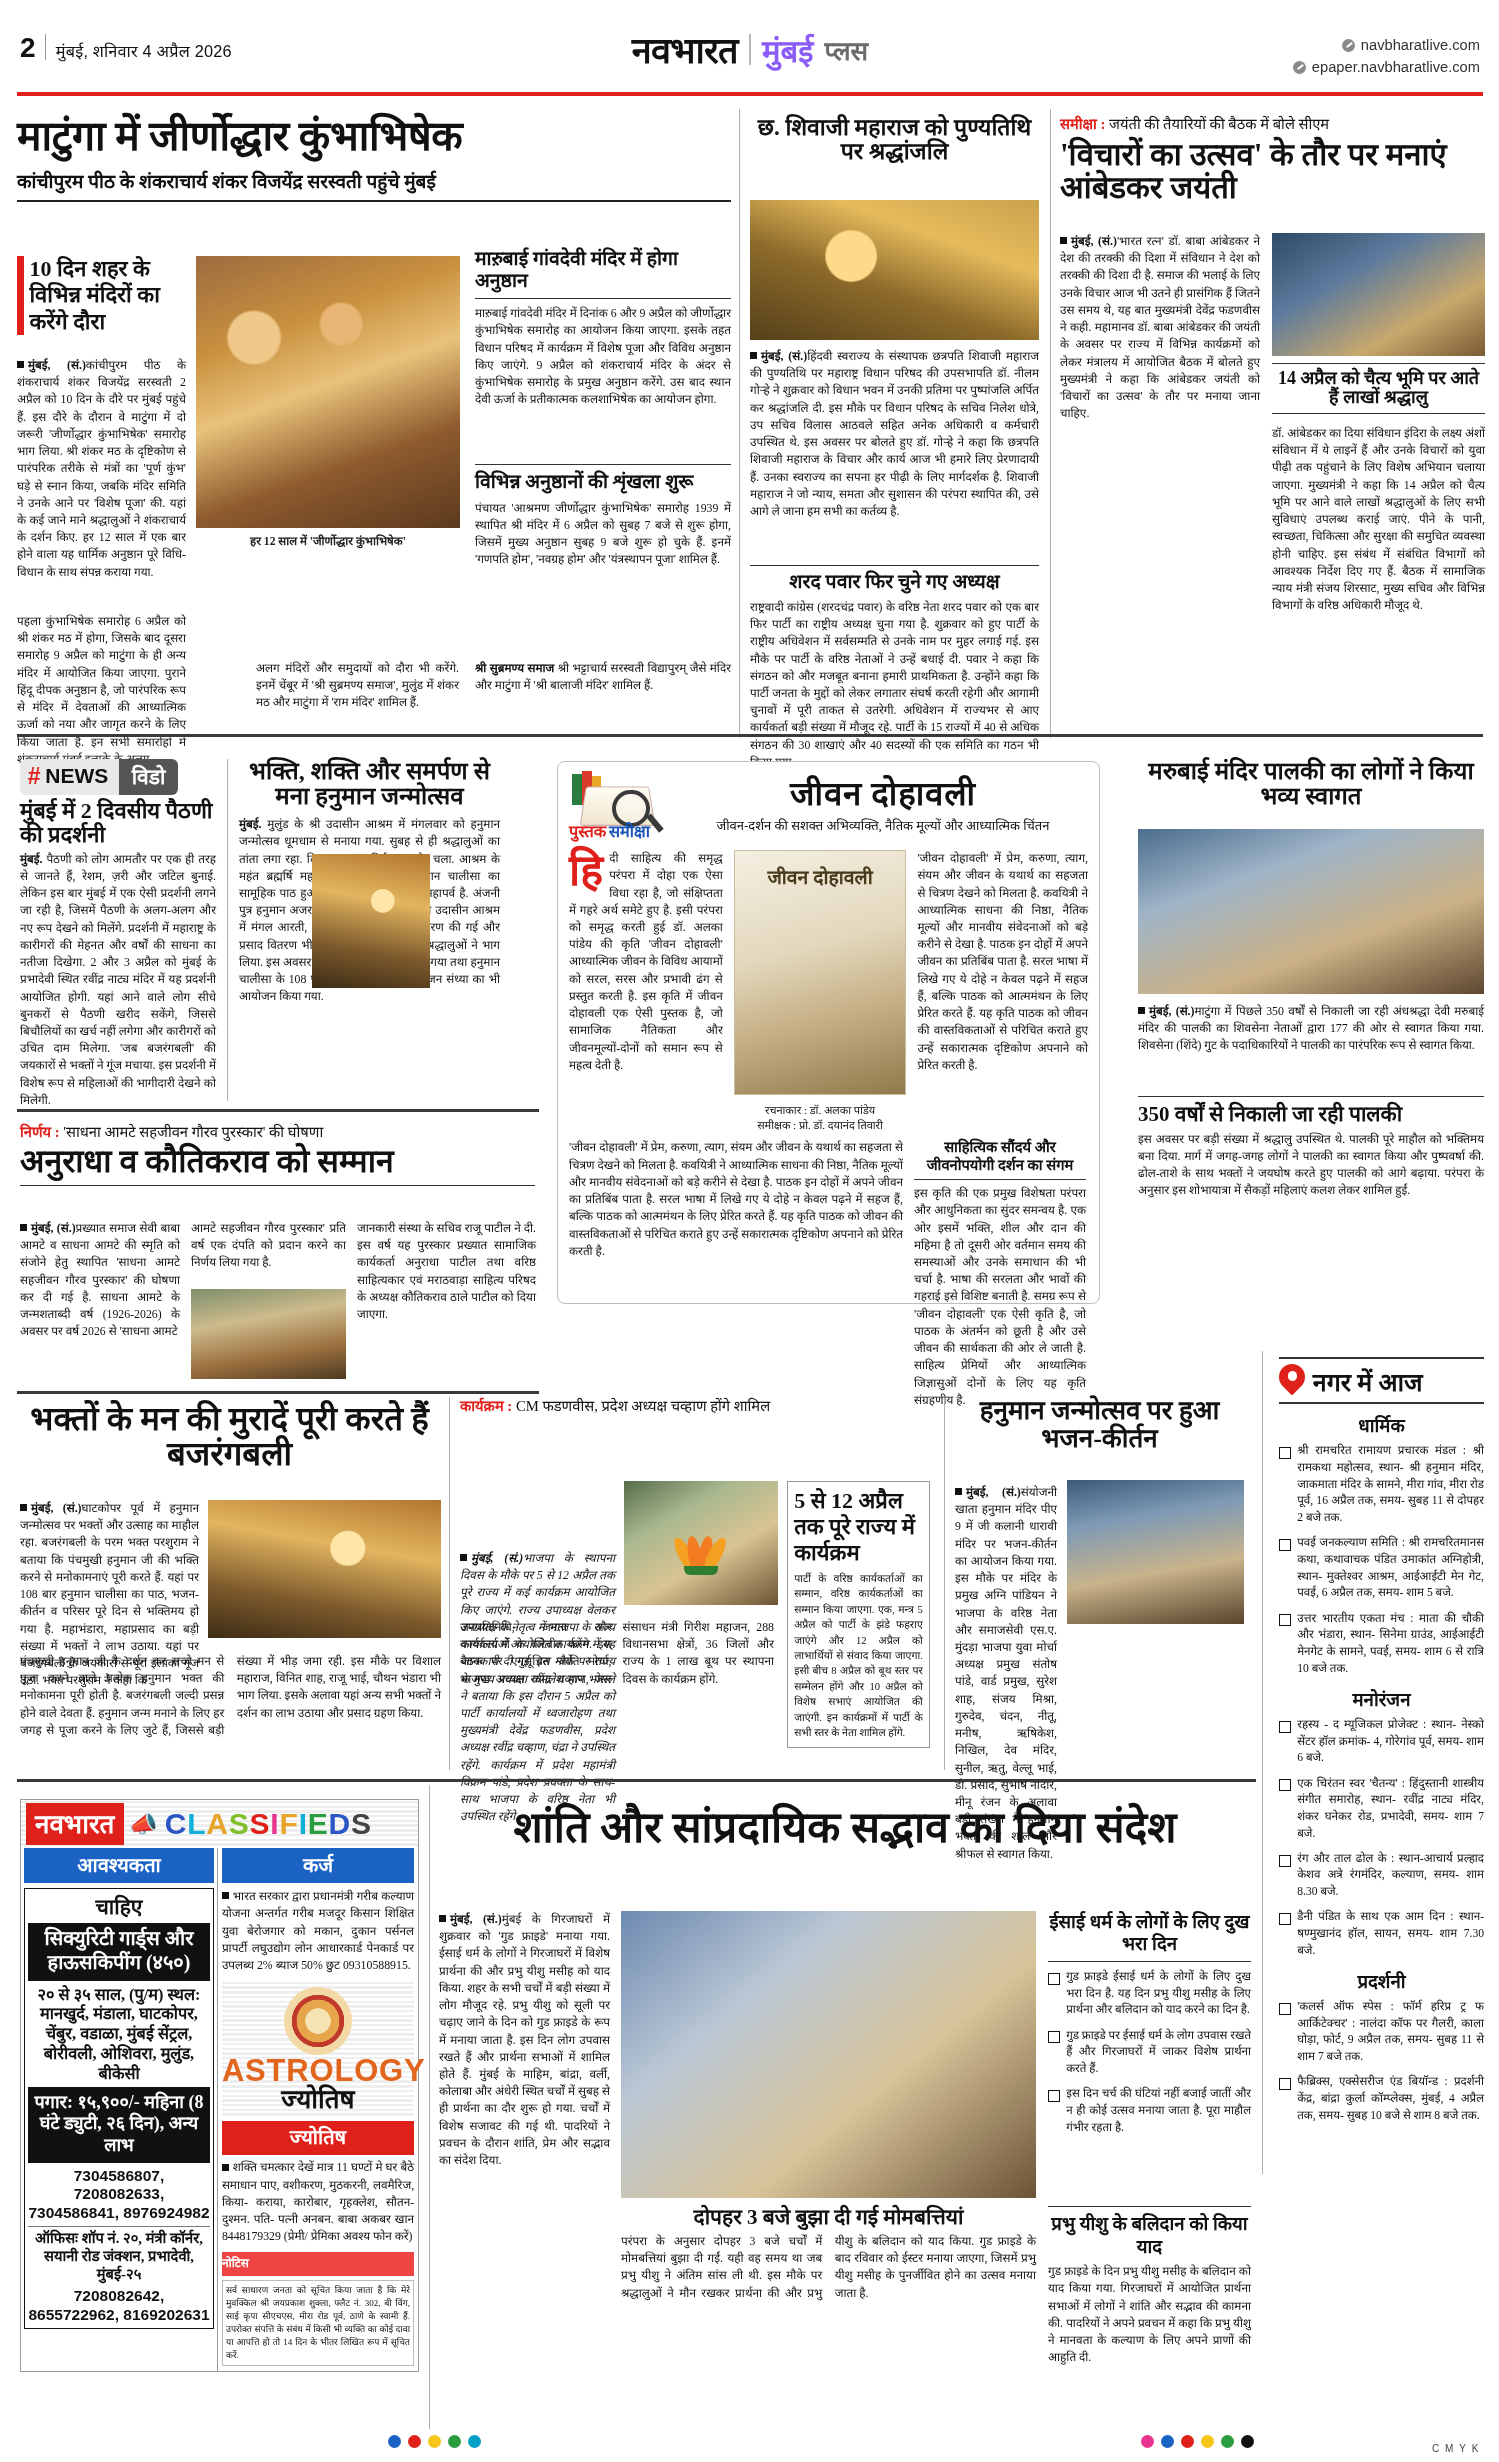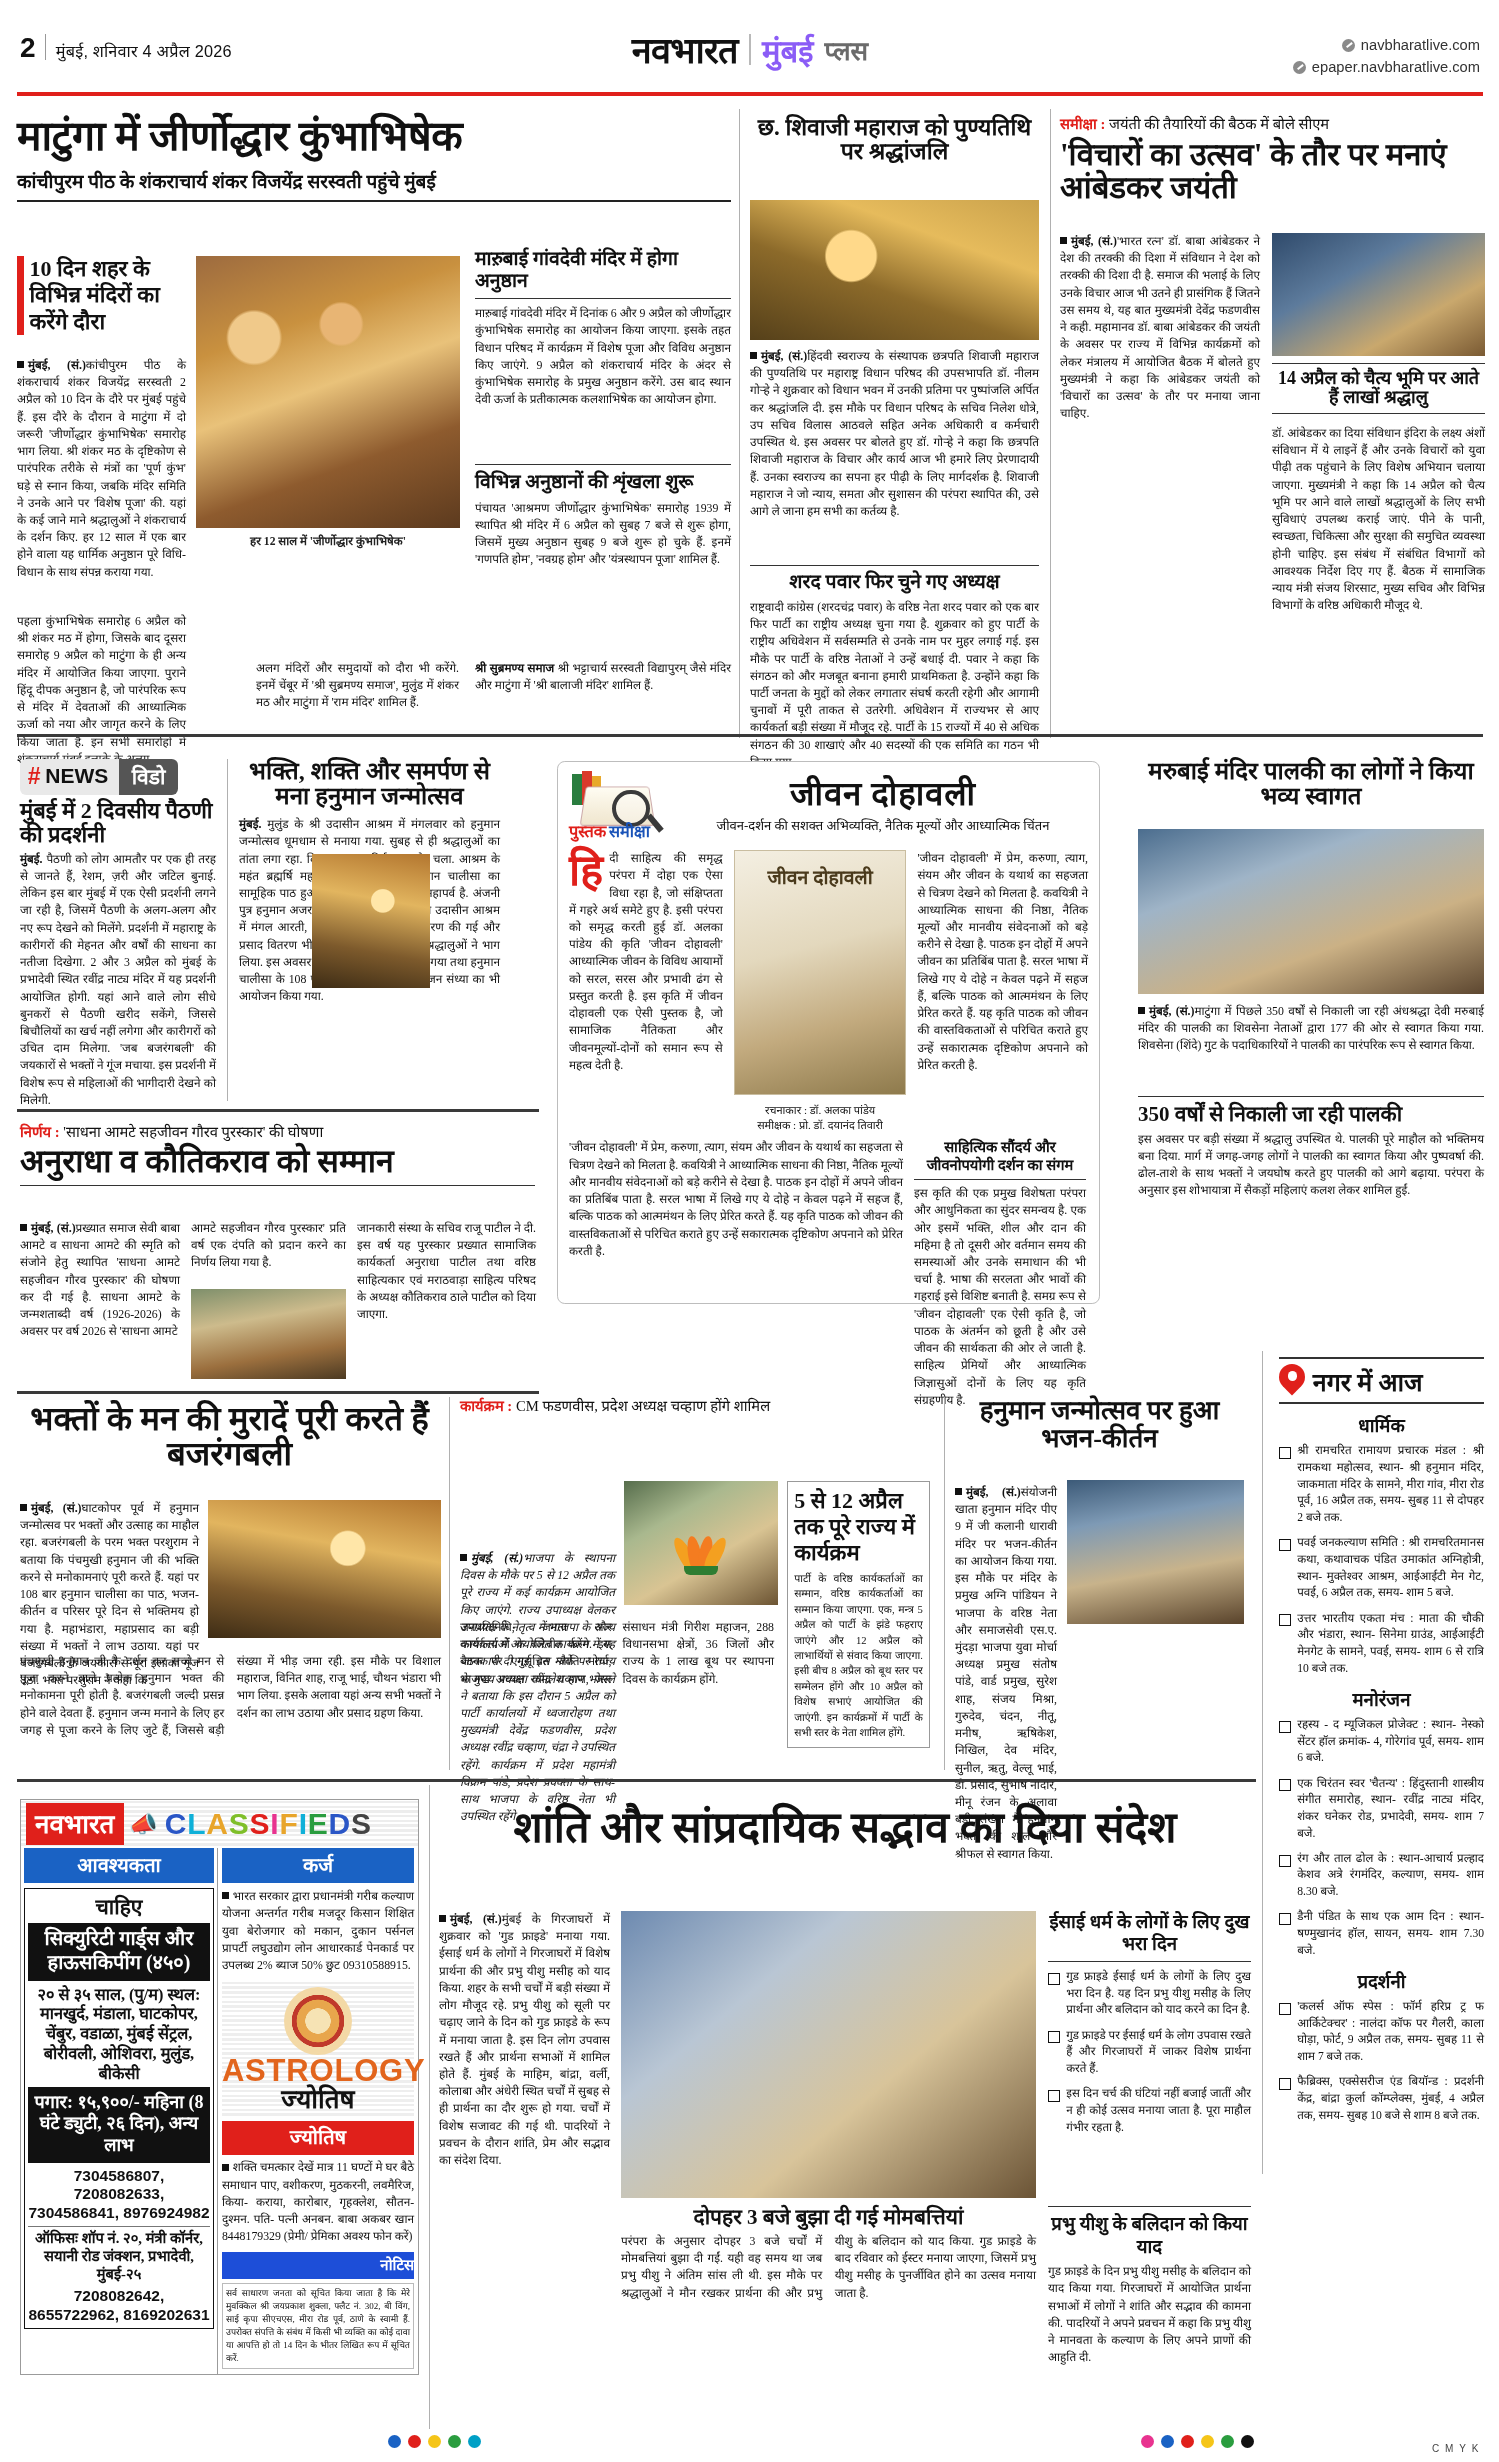--- a/index.html
+++ b/index.html
@@ -95,21 +95,21 @@
   .cl-word i{font-style:normal;}
   .cl-sub{background:#1a62c4;color:#fff;text-align:center;font-weight:bold;font-size:20px;padding:3.1px 0 5.4px;}
   .blackbox{background:#111;color:#fff;text-align:center;font-weight:bold;padding:4.7px 3.1px 7px;}
   .adbox{border:1.6px solid #111;}
   .astro-logo{background:repeating-linear-gradient(0deg,#fff 0 2.3px,#eee 2.3px 4.7px);text-align:center;padding:6.2px 0 4.7px;}
   .astro-star{width:68px;height:68px;margin:0 auto;border-radius:50%;background:
     radial-gradient(circle,#f6e3b4 0 26%,#e8a64c 27% 44%,#c0392b 45% 54%,#f3d9a6 55% 72%,#b9542f 73% 100%);}
   .astro-word{font-family:"Liberation Sans",sans-serif;font-weight:bold;font-size:31px;color:#e2651d;letter-spacing:0.8px;line-height:1;}
   .astro-hi{font-weight:bold;font-size:26px;line-height:1.05;}
   .redbar{background:#e0201b;color:#fff;text-align:center;font-weight:bold;font-size:20px;padding:2.3px 0 4.7px;}
-  .olivebar{background:#1d4ed8;color:#fff;text-align:right;font-weight:bold;font-size:15px;padding:2.3px 0 4.7px;}
+  .olivebar{background:#ef4444;color:#fff;text-align:left;font-weight:bold;font-size:12px;padding:2.3px 0 4.7px;}
 
   
   .dots{position:absolute;display:flex;gap:7px;align-items:center;}
   .dots span{width:13px;height:13px;border-radius:50%;display:block;}
   .cmyk{position:absolute;right:20px;bottom:7.8px;font-family:"Liberation Sans",sans-serif;font-size:10px;color:#444;letter-spacing:1.6px;}
 
   
   .ttl-c{text-align:center;}
   .lotus{width:47px;height:54px;position:relative;}
   .lotus i{position:absolute;bottom:0;width:13px;height:36px;border-radius:50% 50% 40% 40%;background:#f47c20;}

